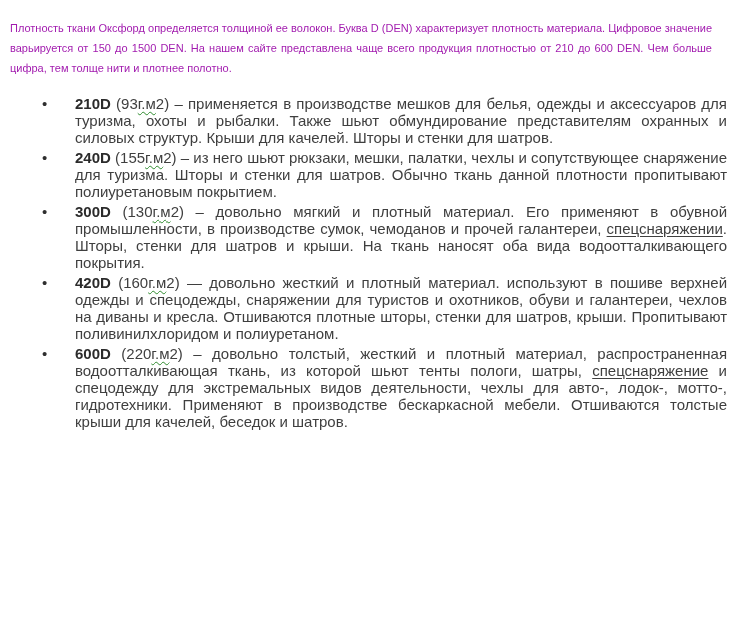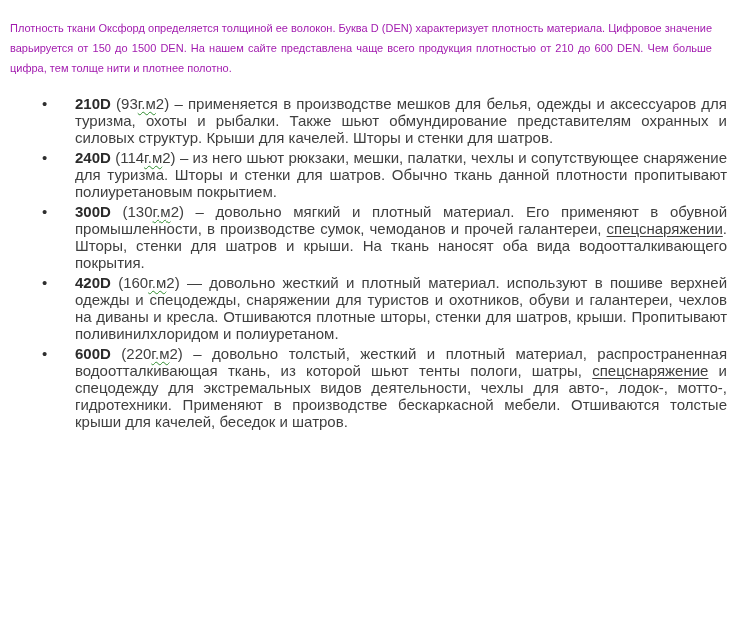--- a/index.html
+++ b/index.html
@@ -82,21 +82,21 @@
 
   <ul class="density-list">
 
     <li>
       <span class="dot">•</span>
       <div class="item-body"><span class="density-label">210D</span> <span>(93</span><span class="sq-green">г.м</span><span>2)</span> <span>–</span> <span>применяется в производстве мешков для белья, одежды и аксессуаров для туризма, охоты и рыбалки. Также шьют обмундирование представителям охранных и силовых структур. Крыши для качелей. Шторы и стенки для шатров.</span><span class="sq-red"></span><span></span></div>
     </li>
 
     <li>
       <span class="dot">•</span>
-      <div class="item-body"><span class="density-label">240D</span> <span>(114</span><span class="sq-green">г.м</span><span>2)</span> <span>–</span> <span>из него шьют рюкзаки, мешки, палатки, чехлы и сопутствующее снаряжение для туризма. Шторы и стенки для шатров. Обычно ткань данной плотности пропитывают полиуретановым покрытием.</span><span class="sq-red"></span><span></span></div>
+      <div class="item-body"><span class="density-label">240D</span> <span>(155</span><span class="sq-green">г.м</span><span>2)</span> <span>–</span> <span>из него шьют рюкзаки, мешки, палатки, чехлы и сопутствующее снаряжение для туризма. Шторы и стенки для шатров. Обычно ткань данной плотности пропитывают полиуретановым покрытием.</span><span class="sq-red"></span><span></span></div>
     </li>
 
     <li>
       <span class="dot">•</span>
       <div class="item-body"><span class="density-label">300D</span> <span>(130</span><span class="sq-green">г.м</span><span>2)</span> <span>–</span> <span>довольно мягкий и плотный материал. Его применяют в обувной промышленности, в производстве сумок, чемоданов и прочей галантереи, </span><span class="sq-red">спецснаряжении</span><span>. Шторы, стенки для шатров и крыши. На ткань наносят оба вида водоотталкивающего покрытия.</span></div>
     </li>
 
     <li>
       <span class="dot">•</span>
       <div class="item-body"><span class="density-label">420D</span> <span>(160</span><span class="sq-green">г.м</span><span>2)</span> <span>—</span> <span>довольно жесткий и плотный материал. используют в пошиве верхней одежды и спецодежды, снаряжении для туристов и охотников, обуви и галантереи, чехлов на диваны и кресла. Отшиваются плотные шторы, стенки для шатров, крыши. Пропитывают поливинилхлоридом и полиуретаном.</span><span class="sq-red"></span><span></span></div>

